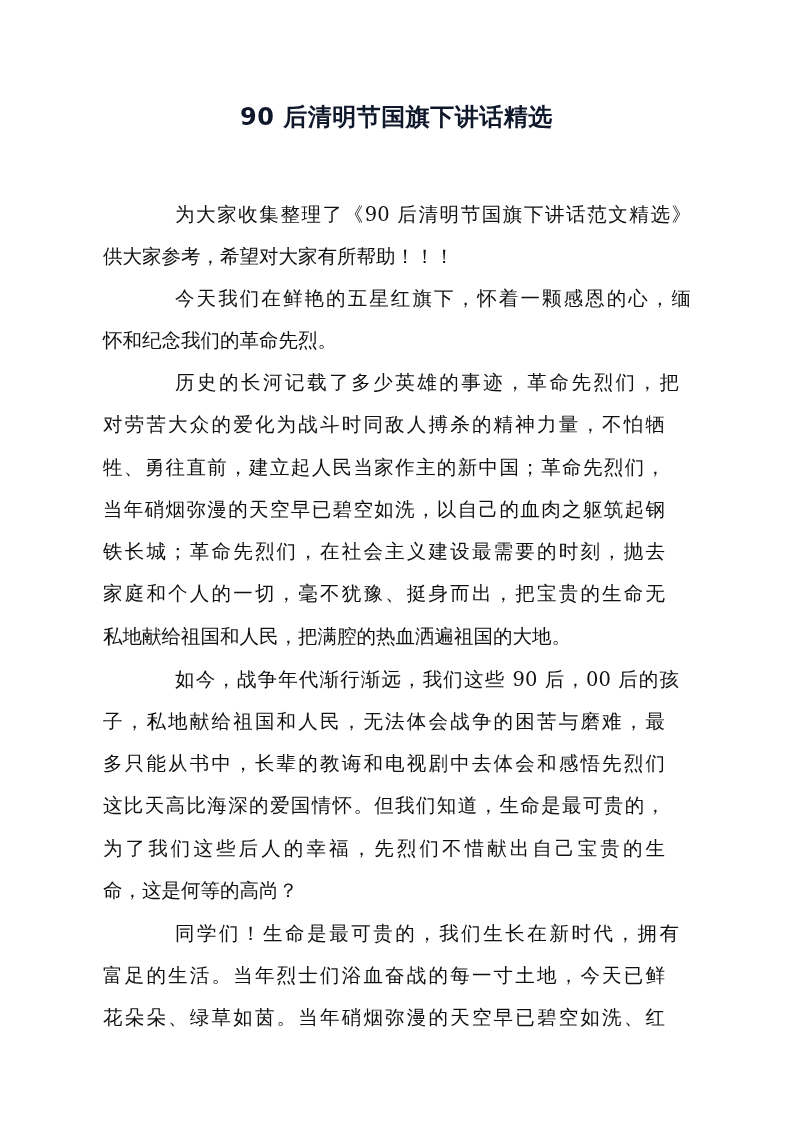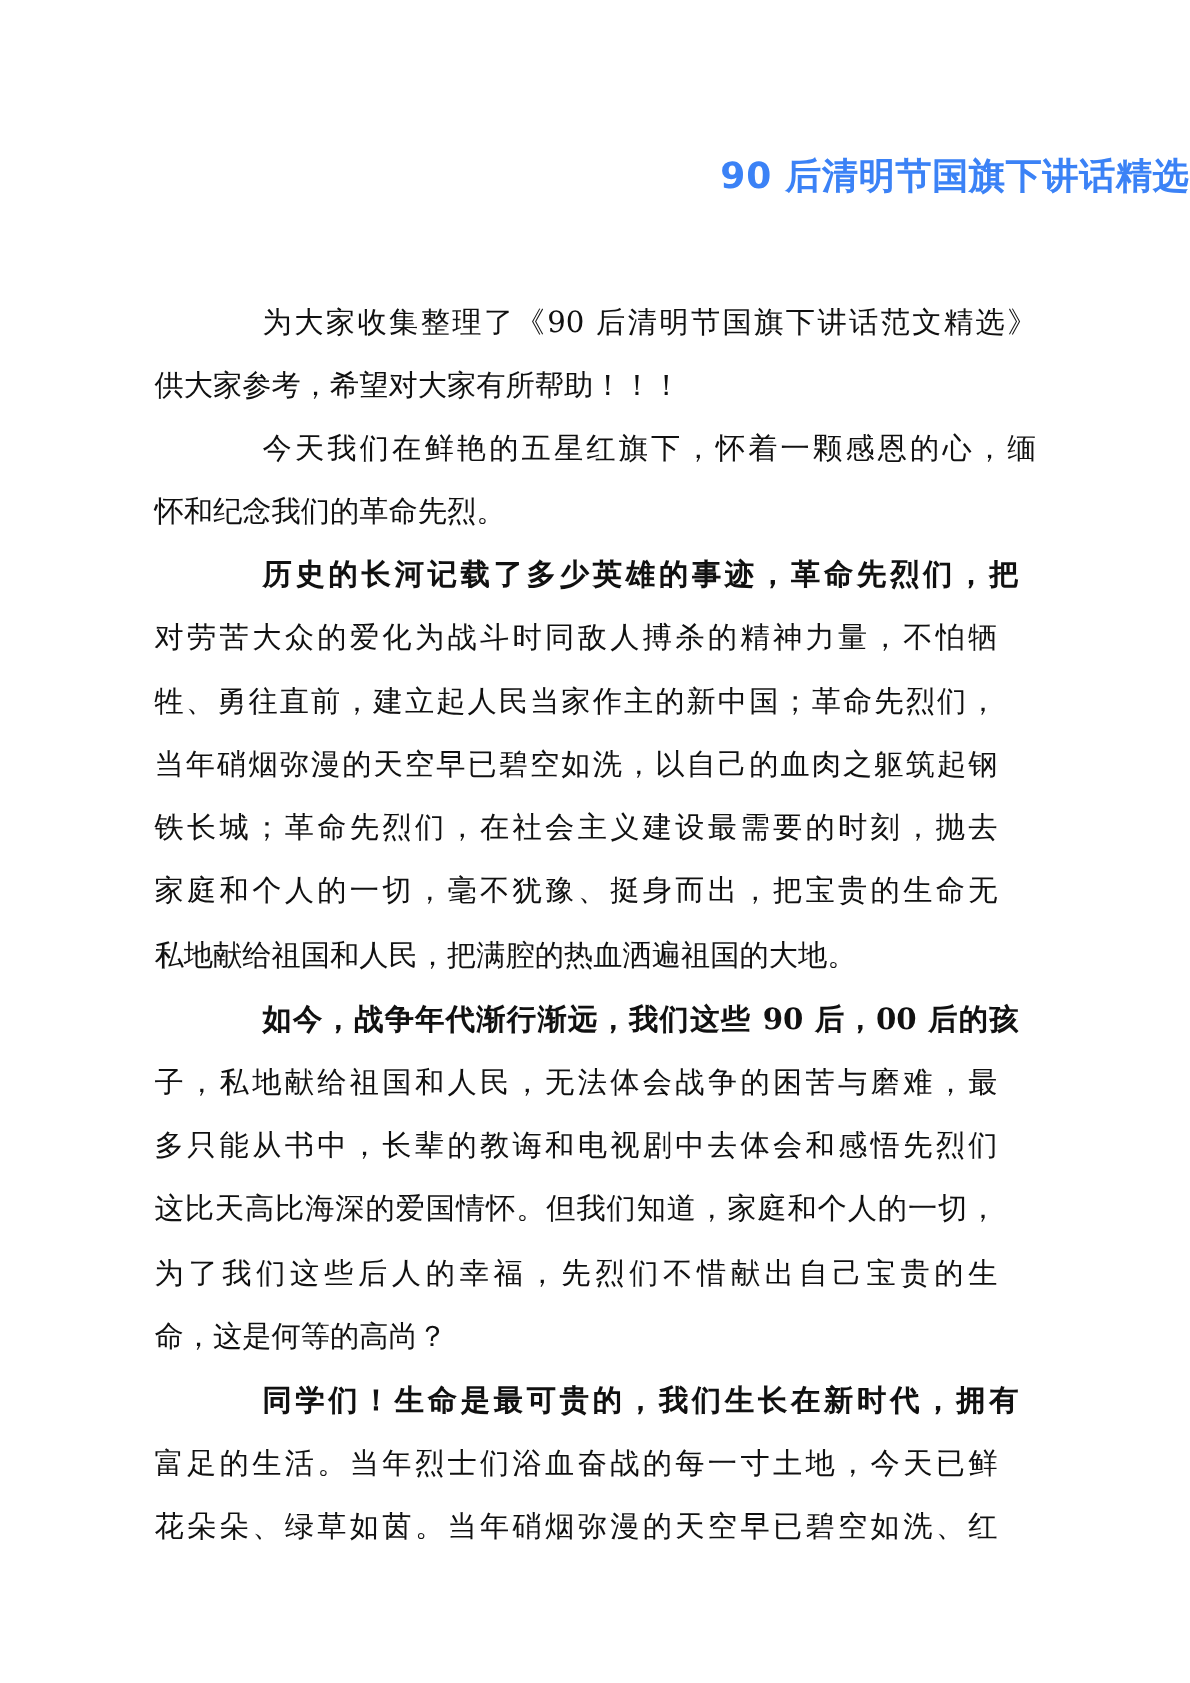--- a/index.html
+++ b/index.html
@@ -1,25 +1,25 @@
 <!DOCTYPE html>
 <html><head>
 <meta charset="utf-8">
 <style>
   html, body { margin: 0; padding: 0; background: #ffffff; }
   body { width: 793px; height: 1122px; position: relative; overflow: hidden;
          font-family: "DejaVu Serif", "Liberation Serif", serif; color: #111111; }
-  .title { position: absolute; left: 0; width: 793px; top: 100px; text-align: right;
+  .title { position: absolute; left: 0; width: 793px; top: 100px; text-align: center;
            font-family: "DejaVu Sans", "Liberation Sans", sans-serif; font-weight: bold;
-           font-size: 24px; line-height: 34px; color: #3b82f6; letter-spacing: 0.5px; }
+           font-size: 24px; line-height: 34px; color: #0f172a; letter-spacing: 0.5px; }
   .line { position: absolute; left: 103px; width: 562px; font-size: 19.5px; line-height: 28px;
           white-space: nowrap; text-align: justify; text-align-last: justify; }
   .line.last { text-align-last: left; }
   .line.indent { left: 175px; width: 516px; }
-  .line.indent2 { left: 175px; width: 504px; font-weight: bold; }
+  .line.indent2 { left: 175px; width: 504px; }
 </style>
 </head>
 <body>
 
 <div>
   <div class="title">90 后清明节国旗下讲话精选</div>
 
   <div>
     <div class="line indent" style="top:201px">为大家收集整理了《90 后清明节国旗下讲话范文精选》</div>
     <div class="line last" style="top:243px">供大家参考，希望对大家有所帮助！！！</div>
@@ -37,21 +37,21 @@
     <div class="line" style="top:496px">当年硝烟弥漫的天空早已碧空如洗，以自己的血肉之躯筑起钢</div>
     <div class="line" style="top:538px">铁长城；革命先烈们，在社会主义建设最需要的时刻，抛去</div>
     <div class="line" style="top:580px">家庭和个人的一切，毫不犹豫、挺身而出，把宝贵的生命无</div>
     <div class="line last" style="top:623px">私地献给祖国和人民，把满腔的热血洒遍祖国的大地。</div>
   </div>
 
   <div>
     <div class="line indent2" style="top:666px">如今，战争年代渐行渐远，我们这些 90 后，00 后的孩</div>
     <div class="line" style="top:708px">子，私地献给祖国和人民，无法体会战争的困苦与磨难，最</div>
     <div class="line" style="top:750px">多只能从书中，长辈的教诲和电视剧中去体会和感悟先烈们</div>
-    <div class="line" style="top:792px">这比天高比海深的爱国情怀。但我们知道，家庭和个人的一切，</div>
+    <div class="line" style="top:792px">这比天高比海深的爱国情怀。但我们知道，生命是最可贵的，</div>
     <div class="line" style="top:835px">为了我们这些后人的幸福，先烈们不惜献出自己宝贵的生</div>
     <div class="line last" style="top:877px">命，这是何等的高尚？</div>
   </div>
 
   <div>
     <div class="line indent2" style="top:920px">同学们！生命是最可贵的，我们生长在新时代，拥有</div>
     <div class="line" style="top:962px">富足的生活。当年烈士们浴血奋战的每一寸土地，今天已鲜</div>
     <div class="line" style="top:1004px">花朵朵、绿草如茵。当年硝烟弥漫的天空早已碧空如洗、红</div>
   </div>
 </div>

